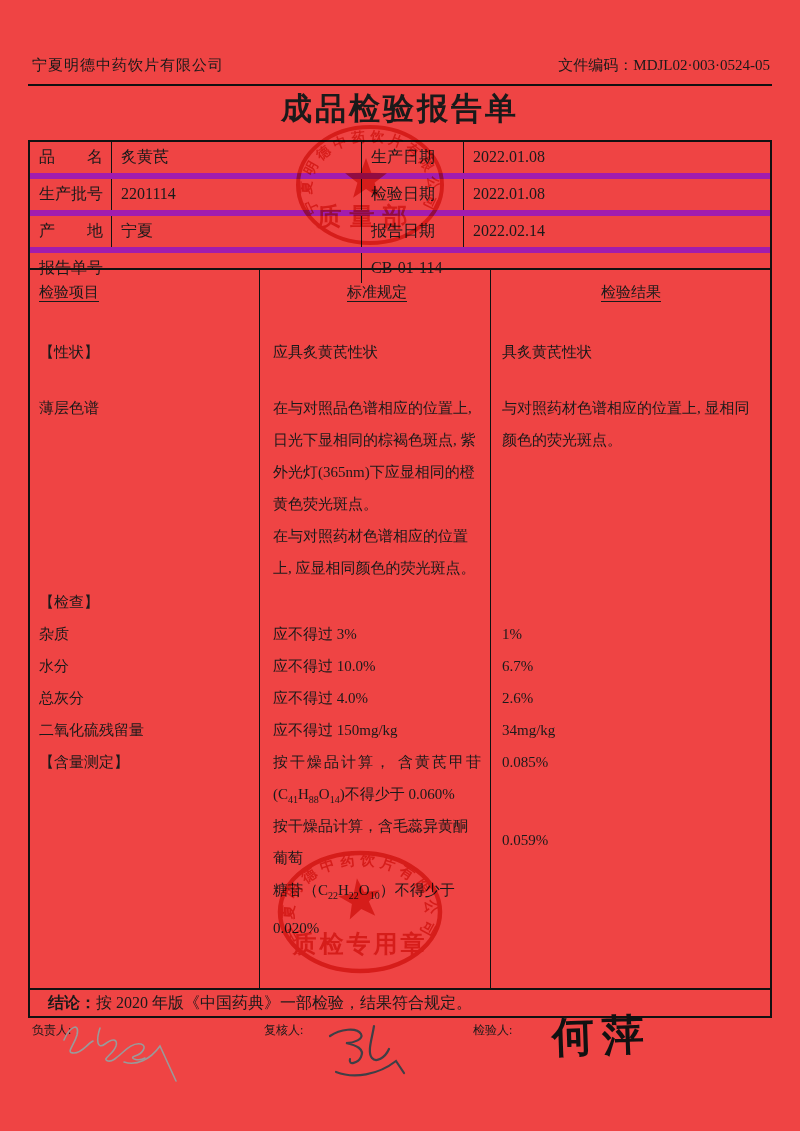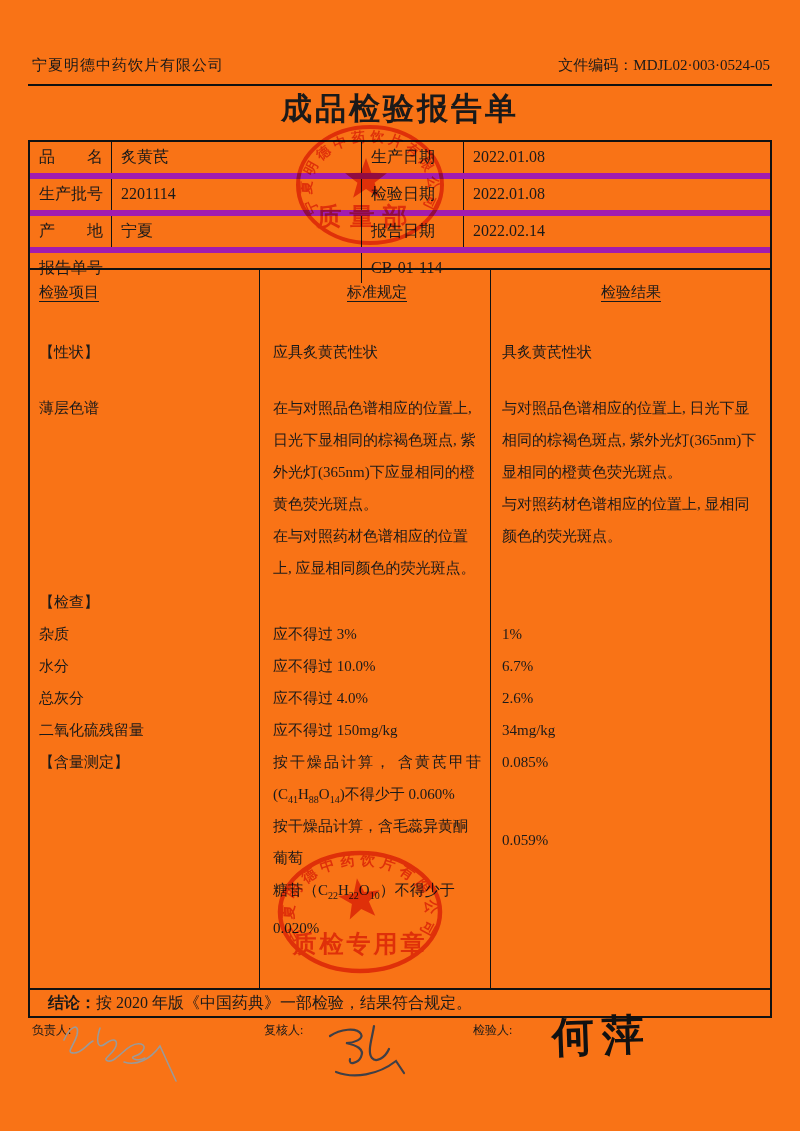--- a/index.html
+++ b/index.html
@@ -1,17 +1,17 @@
 <!DOCTYPE html>
 <html><head>
 <meta charset="utf-8">
 <style>
   html,body{margin:0;padding:0;background:#ffffff;}
   .page{
-    position:relative;width:800px;height:1131px;background:#f97316;
+    position:relative;width:800px;height:1131px;background:#ef4444;
     font-family:"Liberation Serif","DejaVu Serif",serif;color:#1a1a1a;overflow:hidden;
   }
   
   .company{position:absolute;left:32px;top:56px;font-size:15px;letter-spacing:1px;}
   .doccode{position:absolute;right:30px;top:56px;font-size:15px;}
   .headrule{position:absolute;left:28px;right:28px;top:84px;height:2px;background:#111;}
   .title{position:absolute;left:0;top:88px;width:100%;text-align:center;font-size:31px;font-weight:700;letter-spacing:3px;}
   
   .info-table{position:absolute;left:28px;top:140px;width:744px;height:128px;border:2px solid #111;border-bottom:none;box-sizing:border-box;font-size:16px;}
   .irow{display:flex;height:31px;border-bottom:6px solid #a21caf;box-sizing:content-box;}
@@ -96,21 +96,20 @@
     </div>
 
 
     <div class="mrow" style="top:122px;">
       <div class="c1">薄层色谱</div>
       <div class="c2">
         <p>在与对照品色谱相应的位置上, 日光下显相同的棕褐色斑点, 紫外光灯(365nm)下应显相同的橙黄色荧光斑点。</p>
         <p>在与对照药材色谱相应的位置上, 应显相同颜色的荧光斑点。</p>
       </div>
       <div class="c3">
-        <p>与对照品色谱相应的位置上, 日光下显相同的棕褐色斑点, 紫外光灯(365nm)下显相同的橙黄色荧光斑点。</p>
         <p>与对照药材色谱相应的位置上, 显相同颜色的荧光斑点。</p>
       </div>
     </div>
 
     <div class="mrow" style="top:316px;">
       <div class="c1">【检查】</div>
       <div class="c2"></div>
         <div class="c3"></div>
     </div>
 

